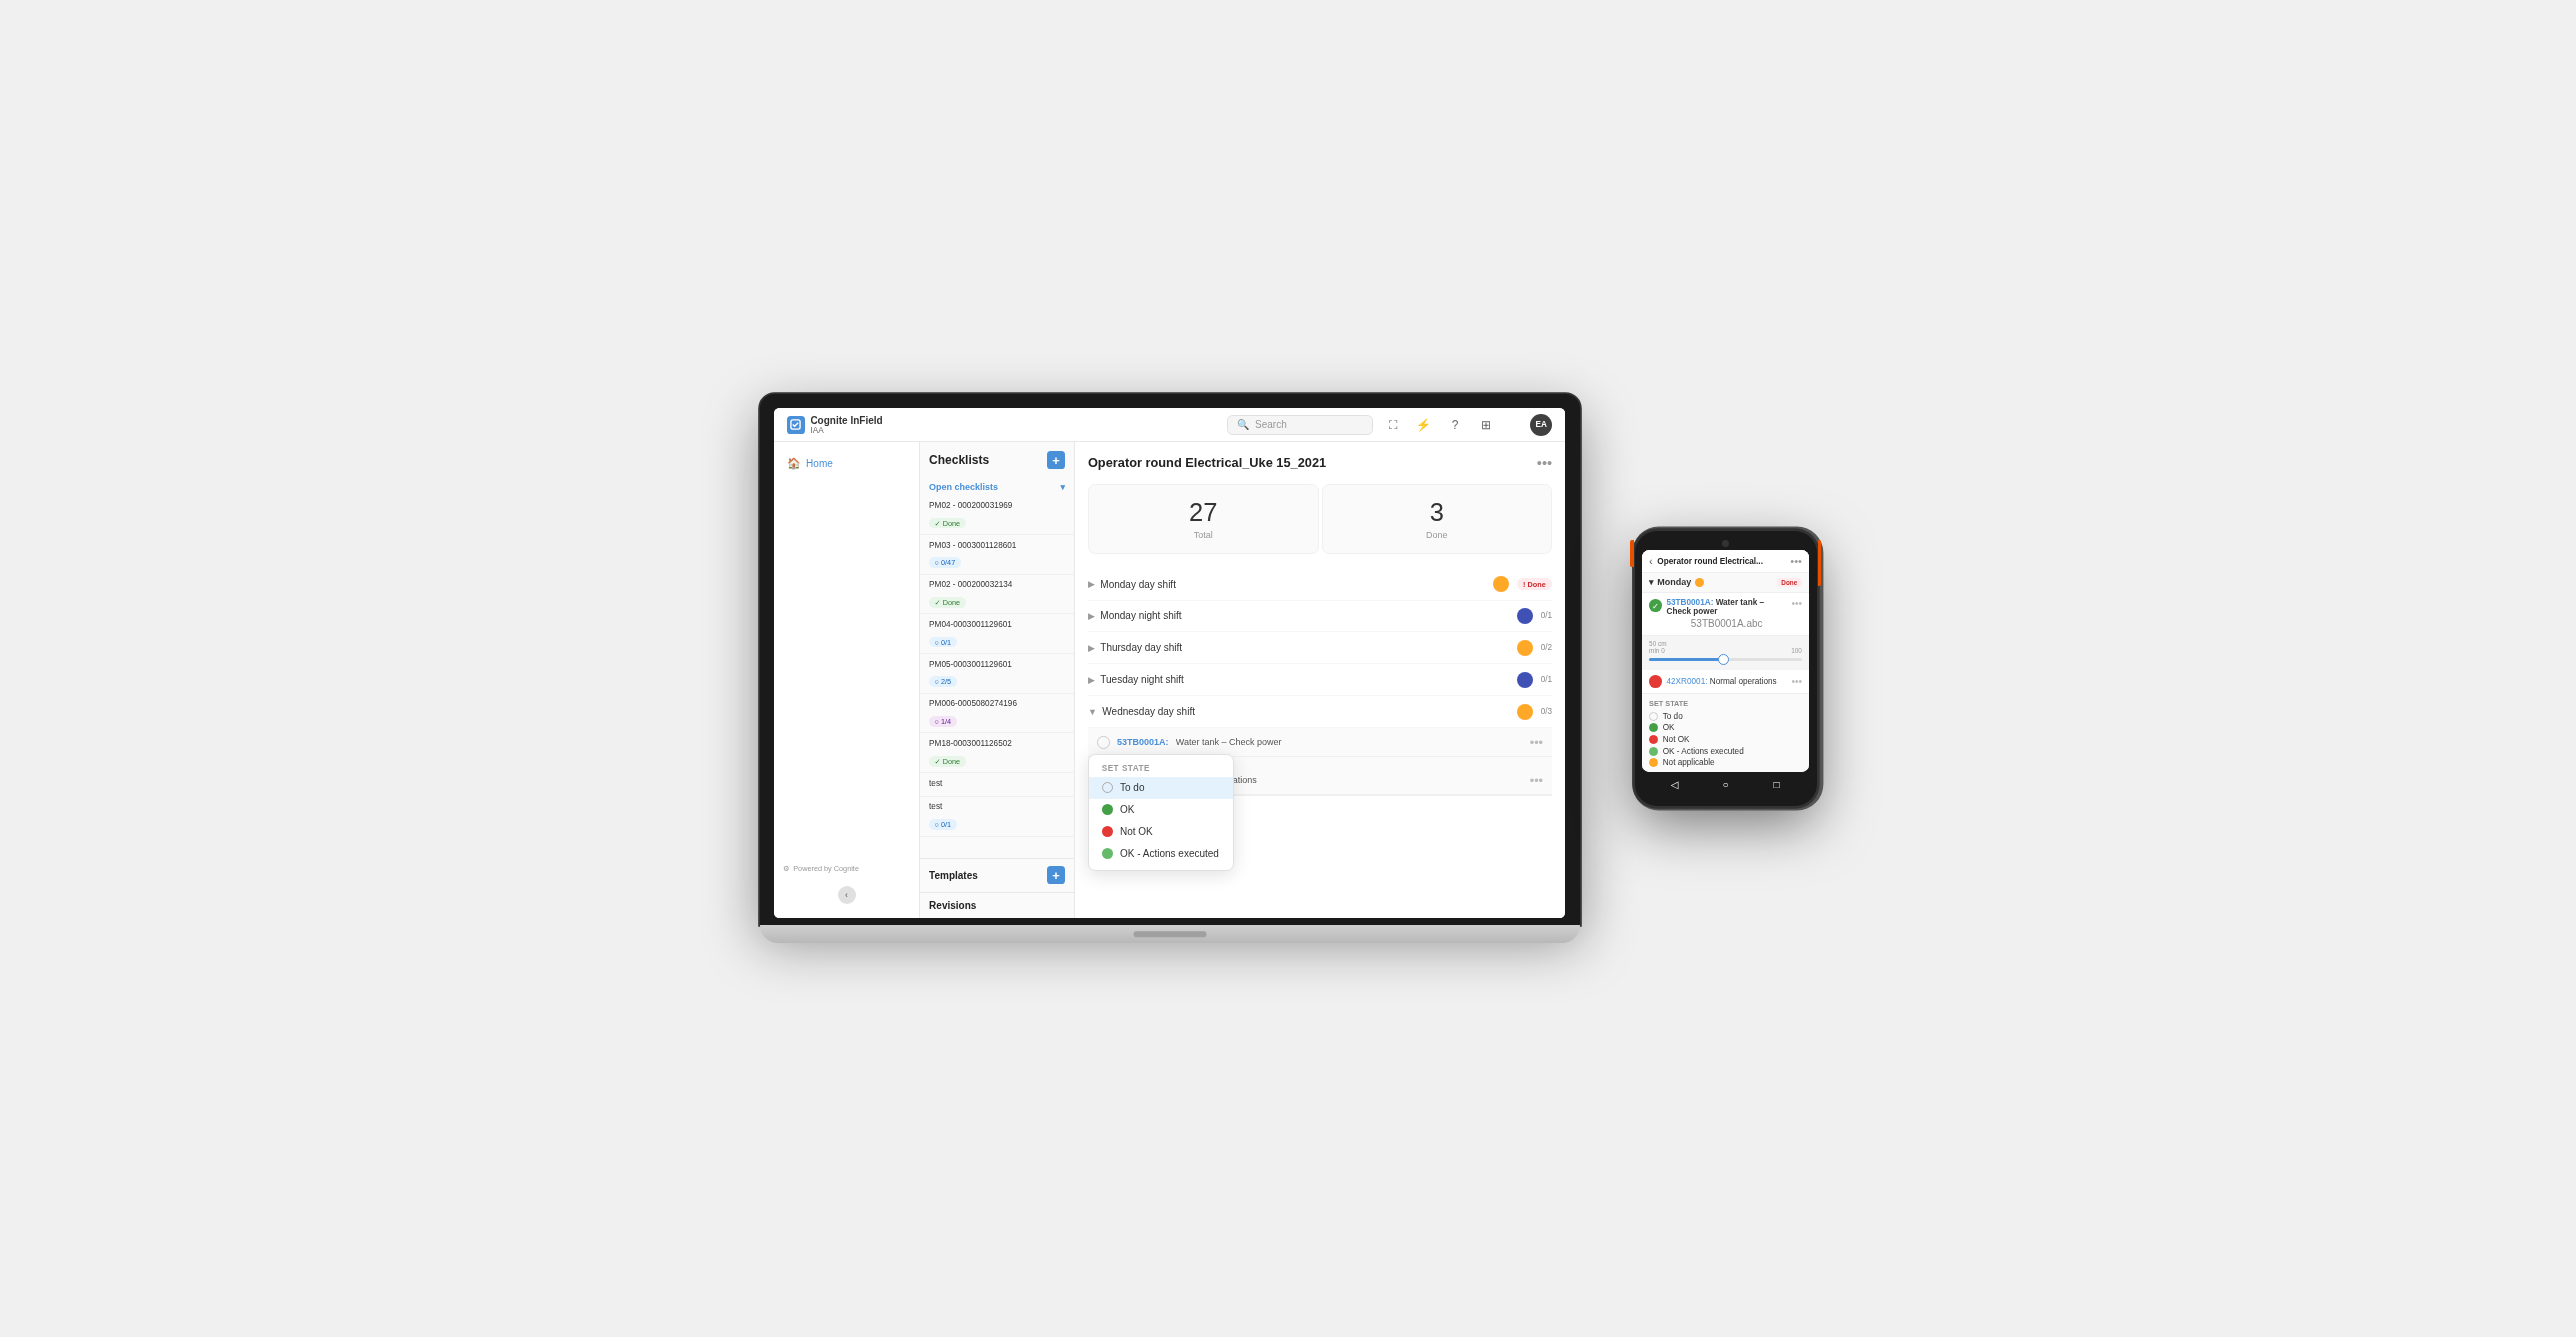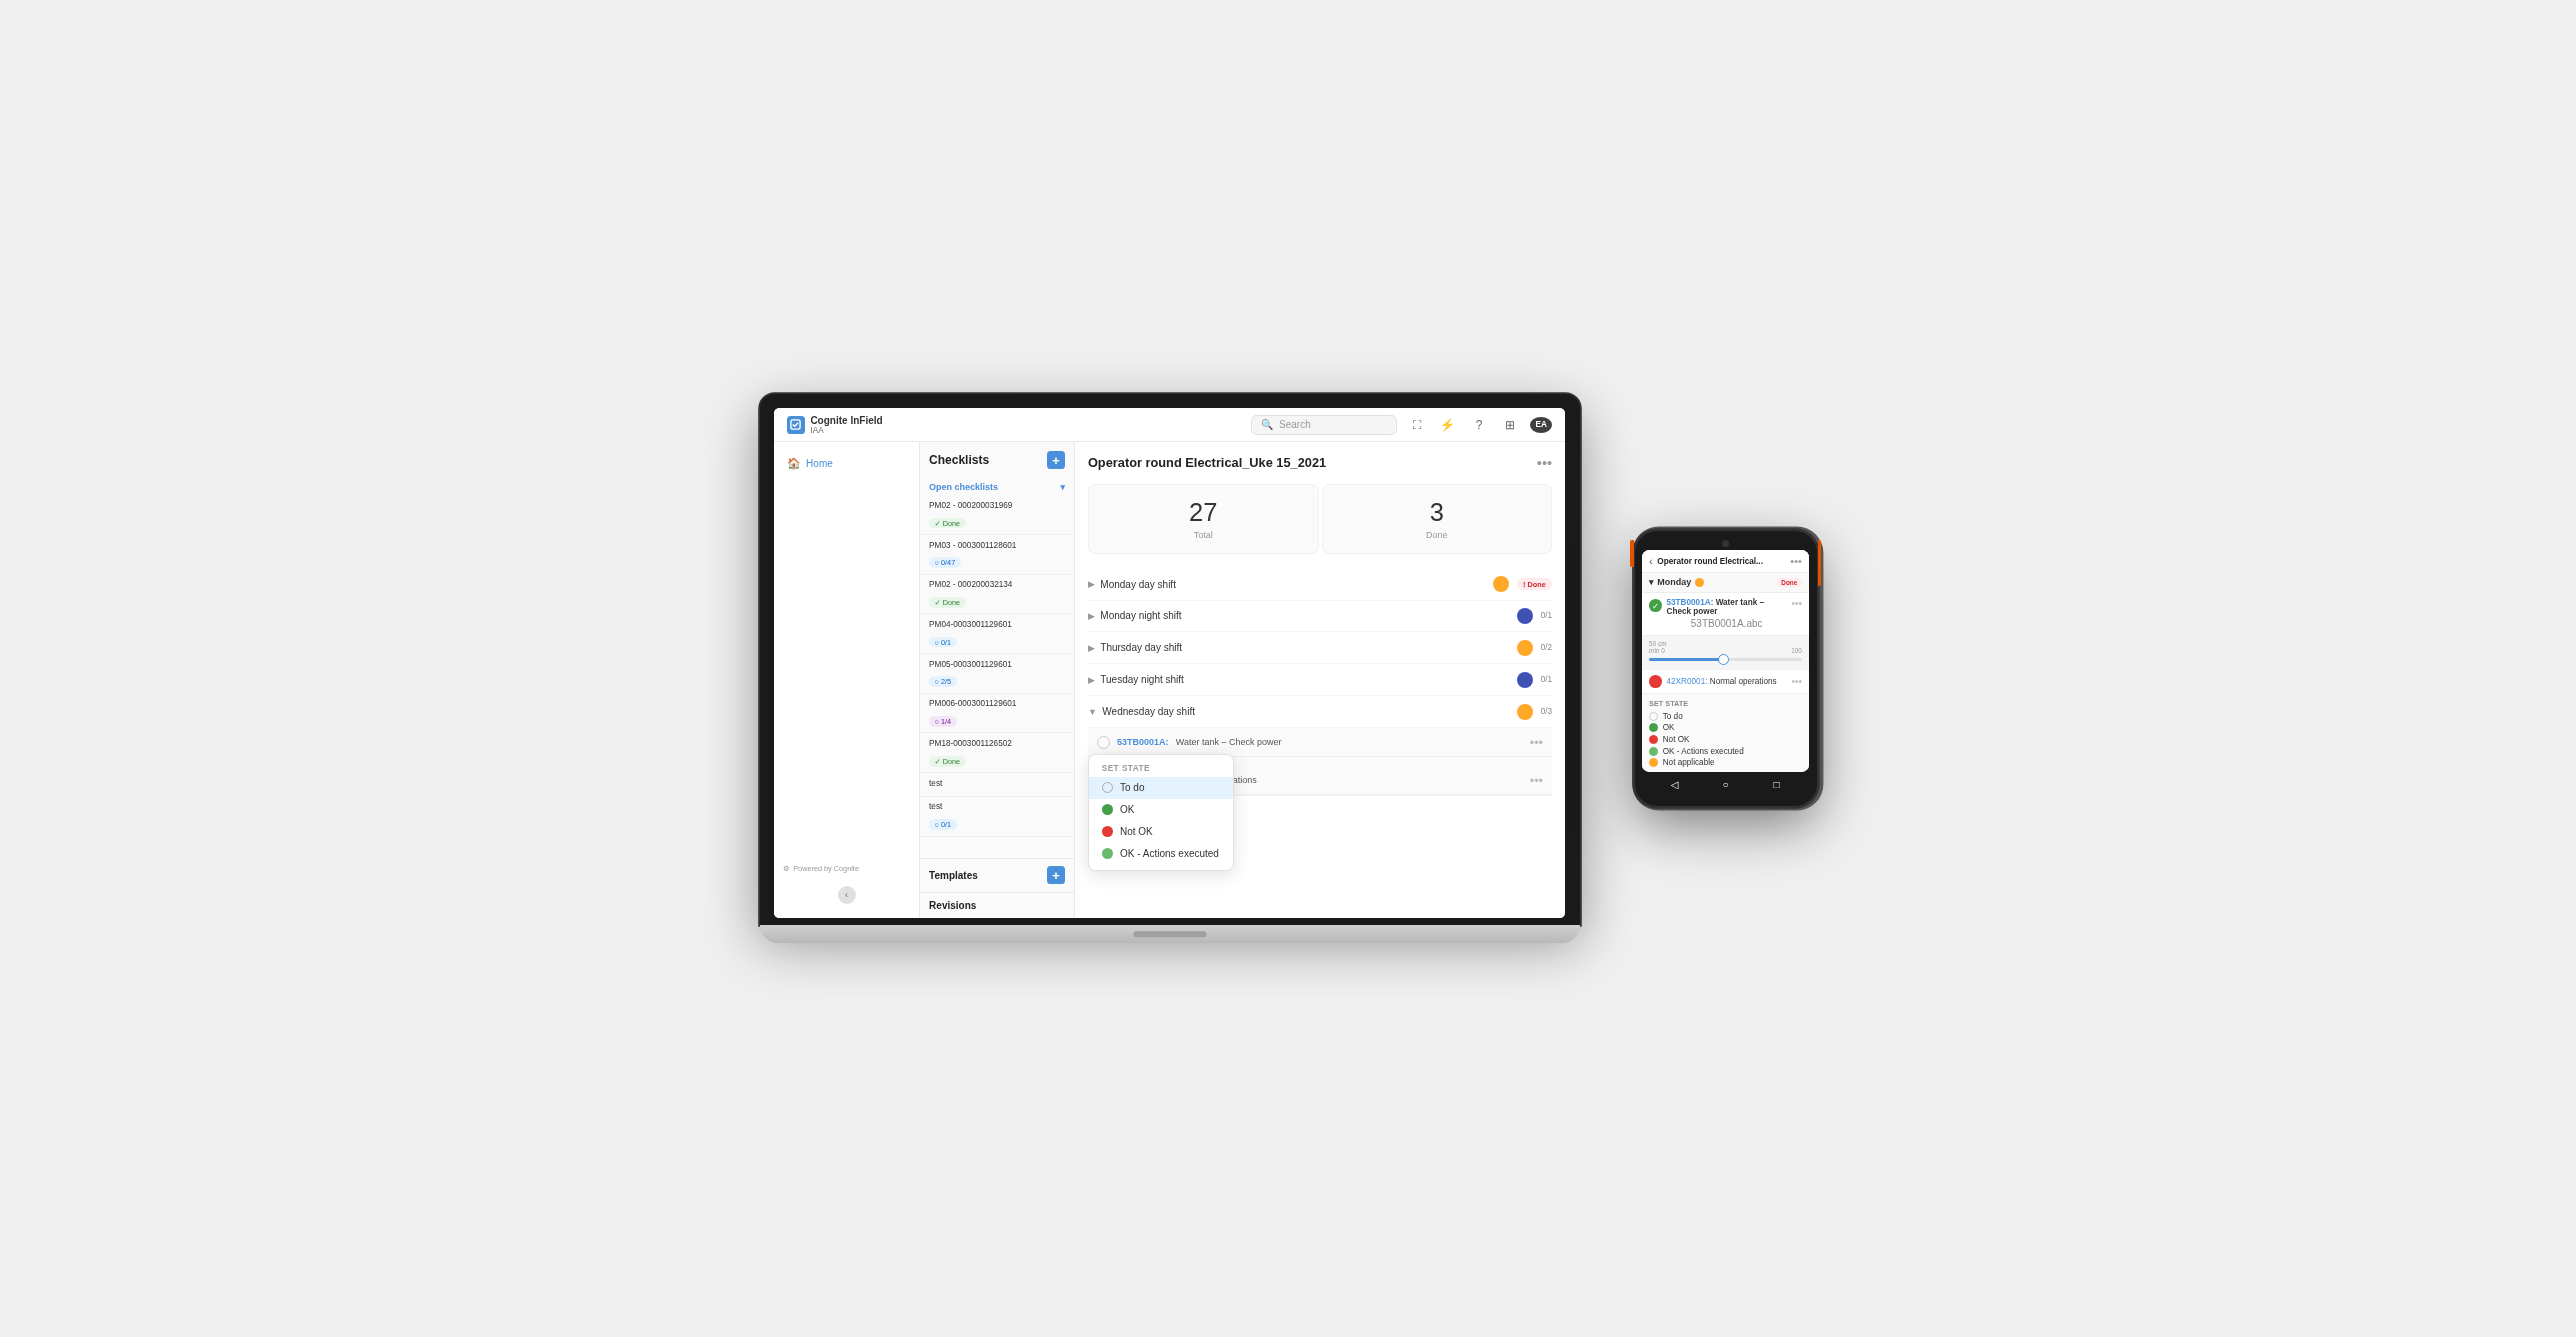--- a/index.html
+++ b/index.html
@@ -128,29 +128,30 @@
       display: flex;
       align-items: center;
       justify-content: center;
       font-size: 12px;
       color: #666;
       cursor: pointer;
     }
 
     .avatar {
       width: 22px;
-      height: 16px;
+      height: 22px;
       background: #404040;
       border-radius: 50%;
       display: flex;
       align-items: center;
       justify-content: center;
       font-size: 8.2px;
       color: #fff;
       font-weight: 700;
+      margin-left: 24px;
     }
 
     
     .main-layout {
       display: flex;
       flex: 1;
       overflow: hidden;
     }
 
     
@@ -863,21 +864,21 @@
               </div>
               <div class="checklist-item">
                 <div class="checklist-item-name">PM04-0003001129601</div>
                 <span class="badge badge-progress">○ 0/1</span>
               </div>
               <div class="checklist-item">
                 <div class="checklist-item-name">PM05-0003001129601</div>
                 <span class="badge badge-progress">○ 2/5</span>
               </div>
               <div class="checklist-item">
-                <div class="checklist-item-name">PM006-0003001129601</div>
+                <div class="checklist-item-name">PM006-0005080274196</div>
                 <span class="badge badge-fraction">○ 1/4</span>
               </div>
               <div class="checklist-item">
                 <div class="checklist-item-name">PM18-0003001126502</div>
                 <span class="badge badge-done">✓ Done</span>
               </div>
               <div class="checklist-item">
                 <div class="checklist-item-name">test</div>
               </div>
               <div class="checklist-item">

